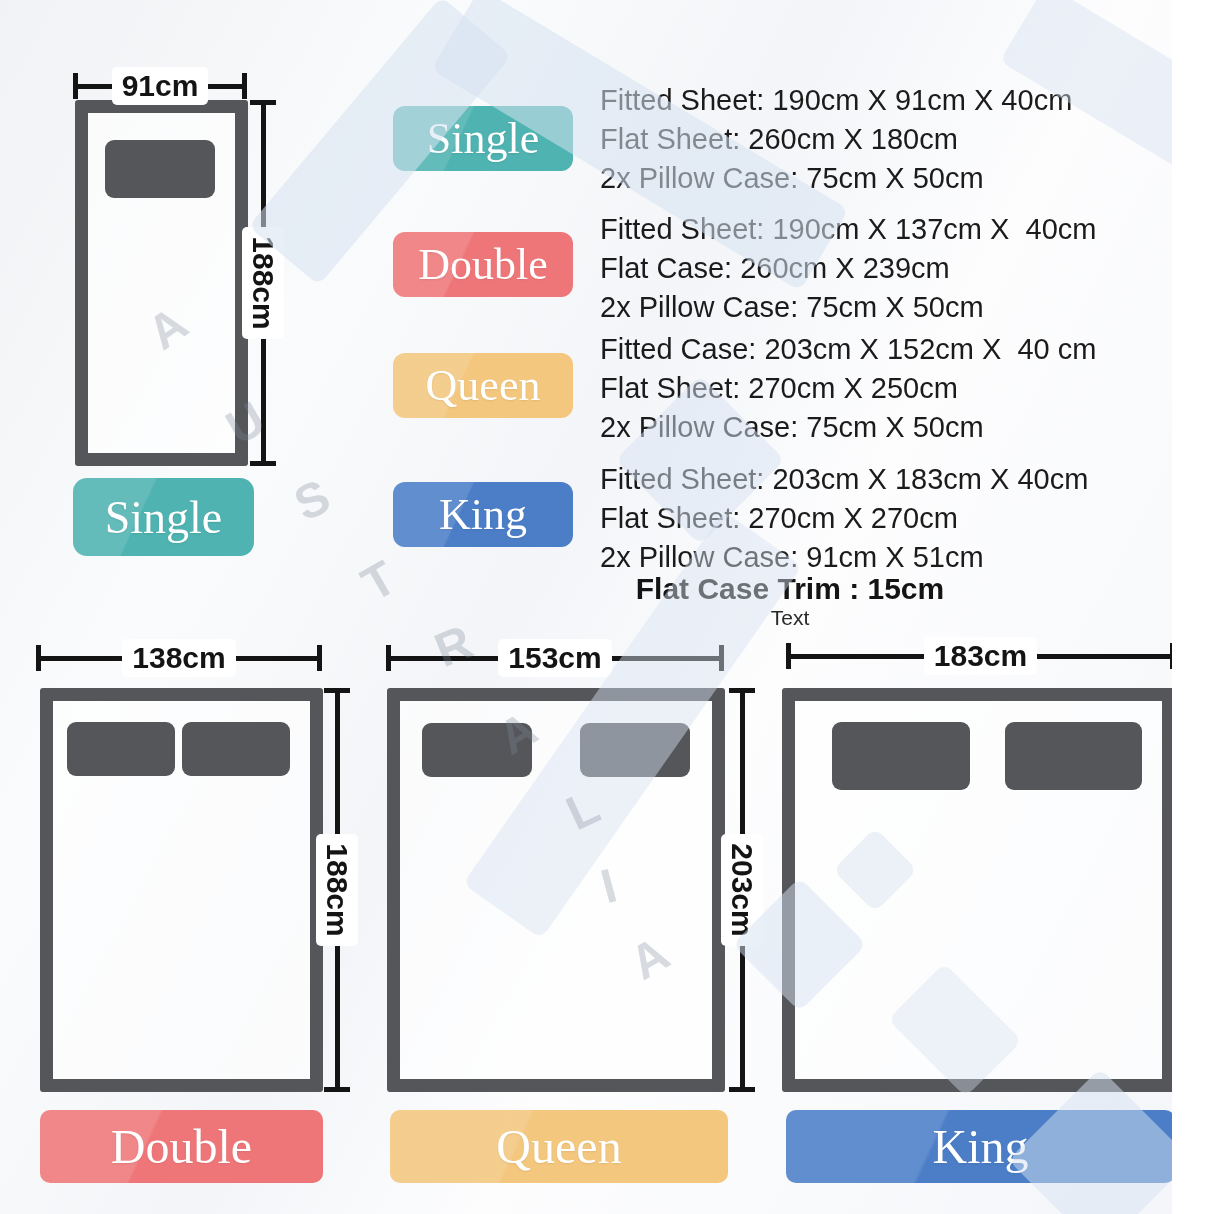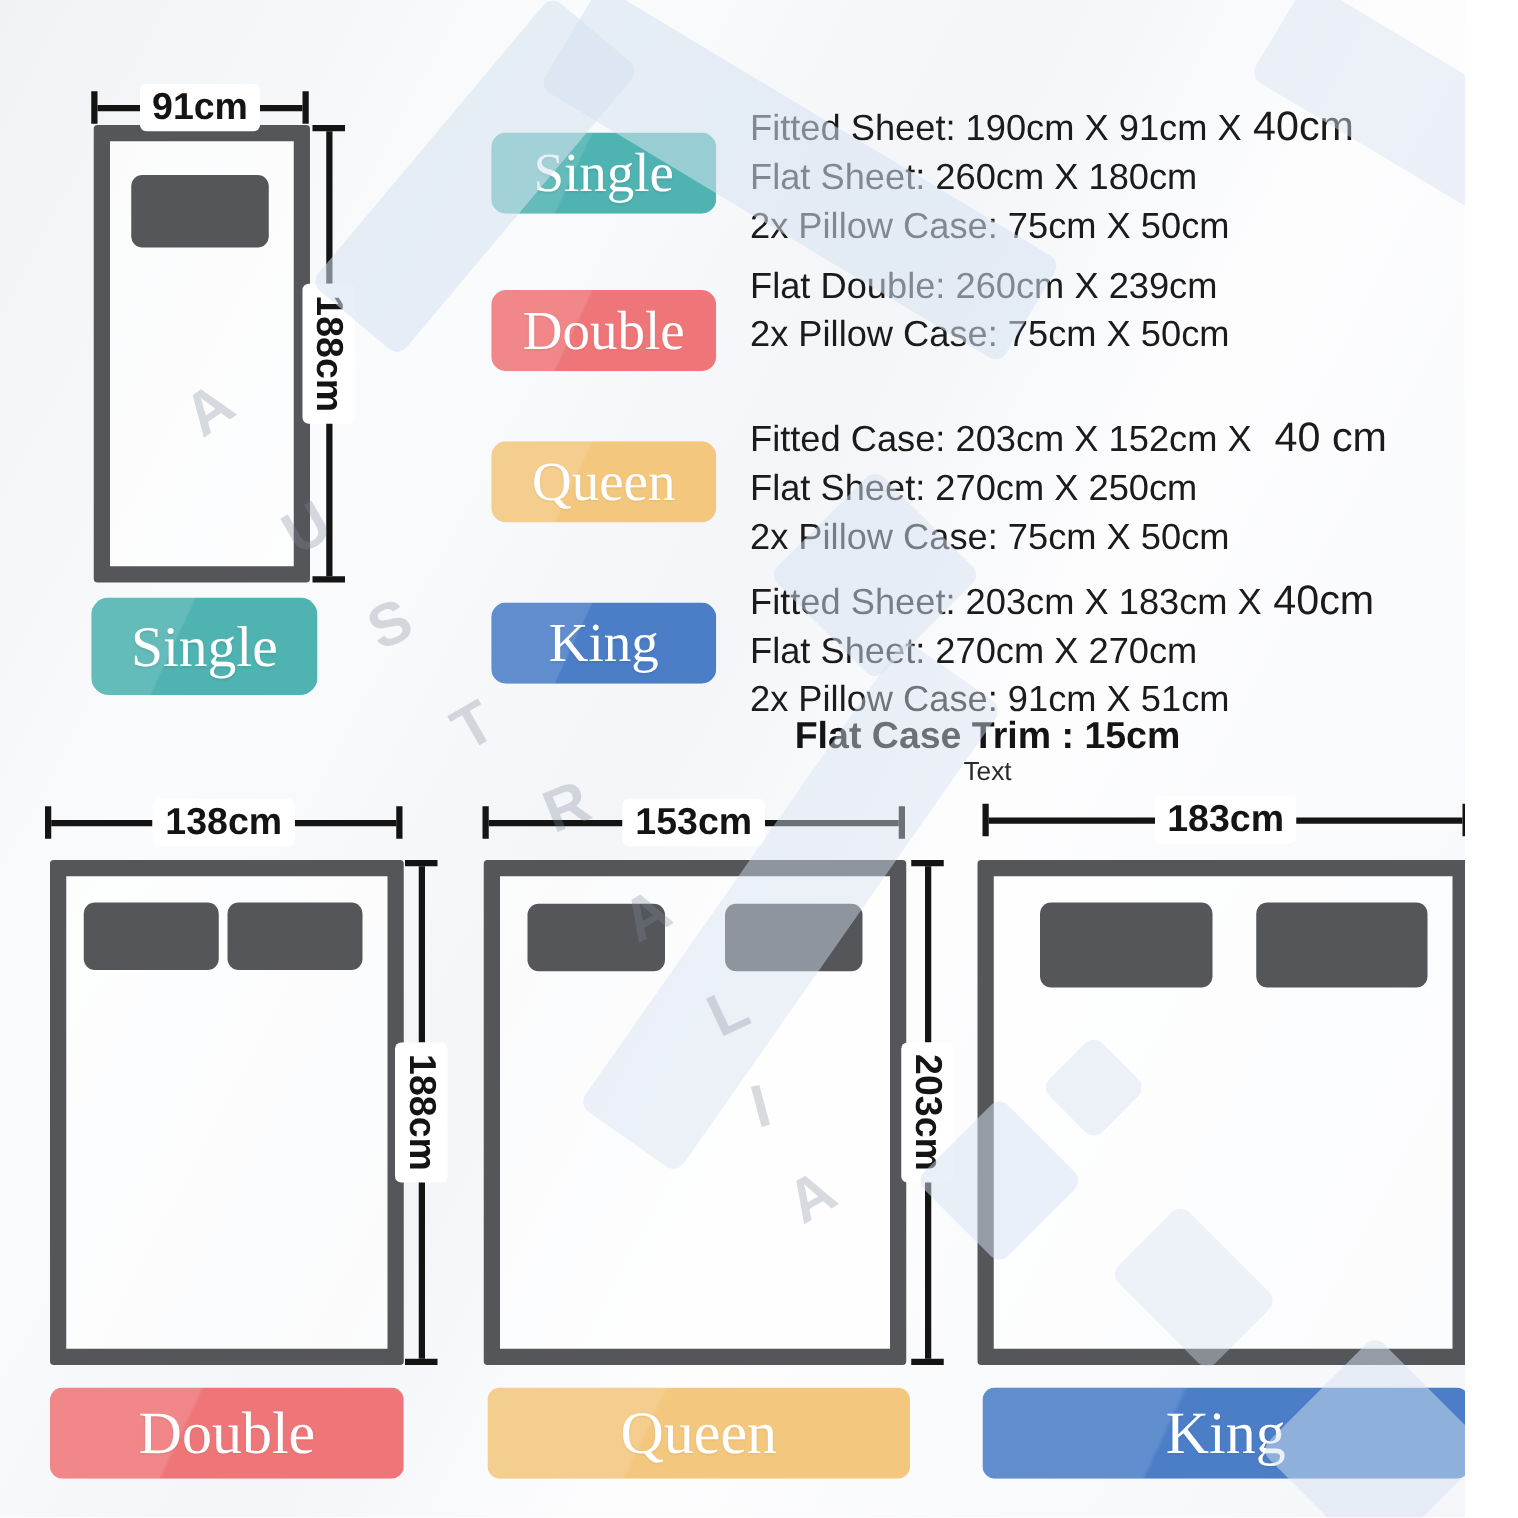--- a/index.html
+++ b/index.html
@@ -49,21 +49,21 @@
     text-shadow:0 1px 2px rgba(0,0,0,.08);
   }
   .btn.small{font-size:44px;}
   .btn.tag{font-size:46px;border-radius:14px;}
   .btn.banner{font-size:48px;border-radius:10px;}
   
   .spec{
     position:absolute;left:600px;width:600px;font-size:29px;line-height:39px;
     color:#1b1b1b;white-space:nowrap;z-index:20;
   }
-  .spec .depth{white-space:pre;font-size:33px;}
+  .spec .depth{white-space:pre;font-size:29px;}
   .footline{
     position:absolute;left:600px;width:380px;text-align:center;
     font-weight:700;font-size:30px;color:#141414;z-index:20;white-space:nowrap;
   }
   .footcaption{
     position:absolute;left:600px;width:380px;text-align:center;
     font-size:21px;color:#2a2a2a;z-index:20;
   }
 </style>
 </head>
@@ -99,21 +99,22 @@
   <div class="btn small" style="left: 393px; top: 232px; width: 180px; height: 65px; background-color: rgb(238, 118, 120);">Double</div>
   <div class="btn small" style="left: 393px; top: 353px; width: 180px; height: 65px; background-color: rgb(243, 199, 126);">Queen</div>
   <div class="btn small" style="left: 393px; top: 482px; width: 180px; height: 65px; background-color: rgb(75, 126, 199);">King</div>
 
   <div class="spec" style="top:81px">
     <div><span>Fitted Sheet: 190cm X 91cm X</span><span class="depth"> 40cm</span></div>
     <div>Flat Sheet: 260cm X 180cm</div>
     <div>2x Pillow Case: 75cm X 50cm</div>
   </div>
   <div class="spec" style="top:210px">
-    <div>Flat Double: 260cm X 239cm</div>
+    <div><span>Fitted Sheet: 190cm X 137cm X</span><span class="depth">  40cm</span></div>
+    <div>Flat Case: 260cm X 239cm</div>
     <div>2x Pillow Case: 75cm X 50cm</div>
   </div>
   <div class="spec" style="top:330px">
     <div><span>Fitted Case: 203cm X 152cm X</span><span class="depth">  40 cm</span></div>
     <div>Flat Sheet: 270cm X 250cm</div>
     <div>2x Pillow Case: 75cm X 50cm</div>
   </div>
   <div class="spec" style="top:460px">
     <div><span>Fitted Sheet: 203cm X 183cm X</span><span class="depth"> 40cm</span></div>
     <div>Flat Sheet: 270cm X 270cm</div>

